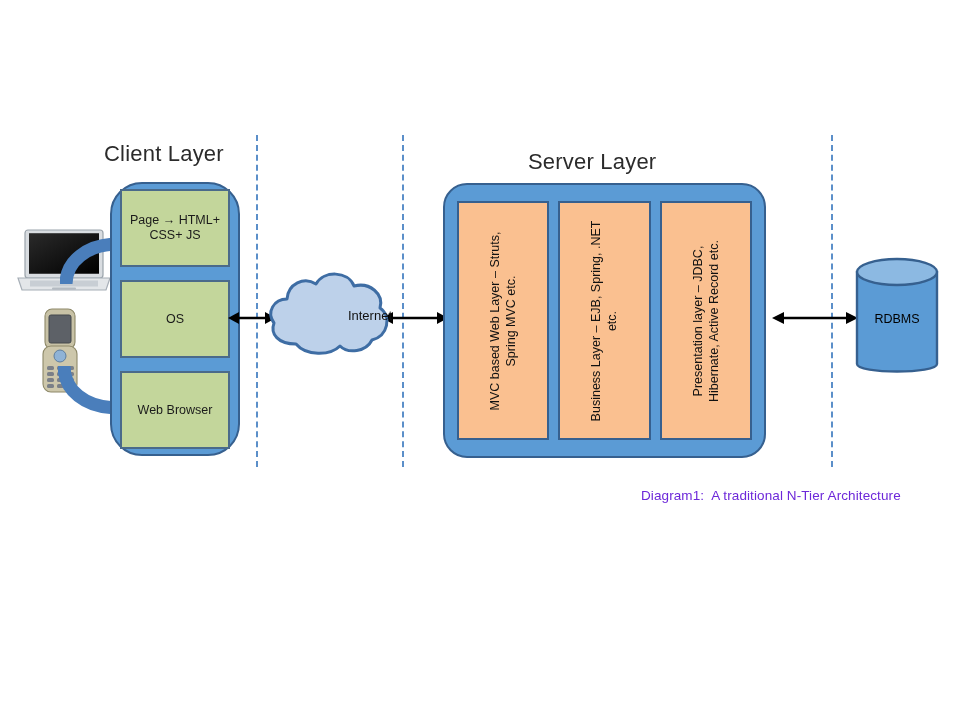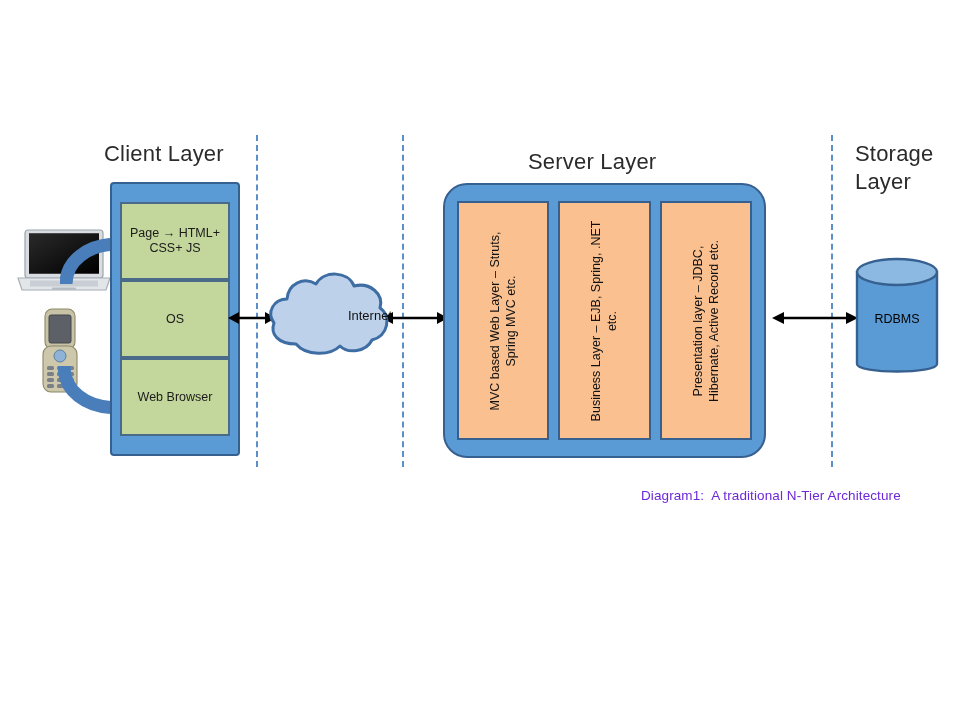--- a/index.html
+++ b/index.html
@@ -24,24 +24,24 @@
     position:absolute;top:135px;height:332px;width:0;
     border-left:2px dashed #5B8FC9;
   }
   #divider-1{left:256px;}
   #divider-2{left:402px;}
   #divider-3{left:831px;}
 
   
   #client-stack{
     position:absolute;left:110px;top:182px;width:130px;height:274px;
-    background:#5B9BD5;border:2px solid #36608F;border-radius:4px;
+    background:#5B9BD5;border:2px solid #36608F;border-radius:32px;
     box-sizing:border-box;
-    display:flex;flex-direction:column;
-    padding:18px 8px;
+    display:flex;flex-direction:column;justify-content:space-between;
+    padding:5px 8px;
   }
   .client-box{
     background:#C3D69B;border:2px solid #4A6A8A;box-sizing:border-box;
     width:100%;height:78px;display:flex;align-items:center;
     justify-content:center;text-align:center;
     font-size:12.5px;line-height:15px;color:#1b1b1b;padding:2px 3px;
   }
 
   
   #laptop{position:absolute;left:16px;top:228px;width:96px;height:66px;}
@@ -98,22 +98,20 @@
     letter-spacing:.1px;white-space:pre;
   }
 </style>
 </head>
 <body>
 
 <div id="stage">
 
   <div class="layer-title" id="client-title">Client Layer</div>
   <div class="layer-title" id="server-title">Server Layer</div>
-  <div class="layer-title" id="storage-title">Storage
-Layer</div>
 
   <div class="divider" id="divider-1"></div>
   <div class="divider" id="divider-2"></div>
   <div class="divider" id="divider-3"></div>
 
   <svg id="laptop" viewBox="0 0 96 66">
     <rect x="9" y="2" width="78" height="48" rx="3" fill="#d9dde1" stroke="#9aa3ab" stroke-width="1.2"></rect>
     <rect x="13" y="5.5" width="70" height="40" fill="#0d0d0d"></rect>
     <linearGradient id="scrGrad" x1="0" y1="0" x2="1" y2="1">
       <stop offset="0" stop-color="#2a2a2a"></stop>

